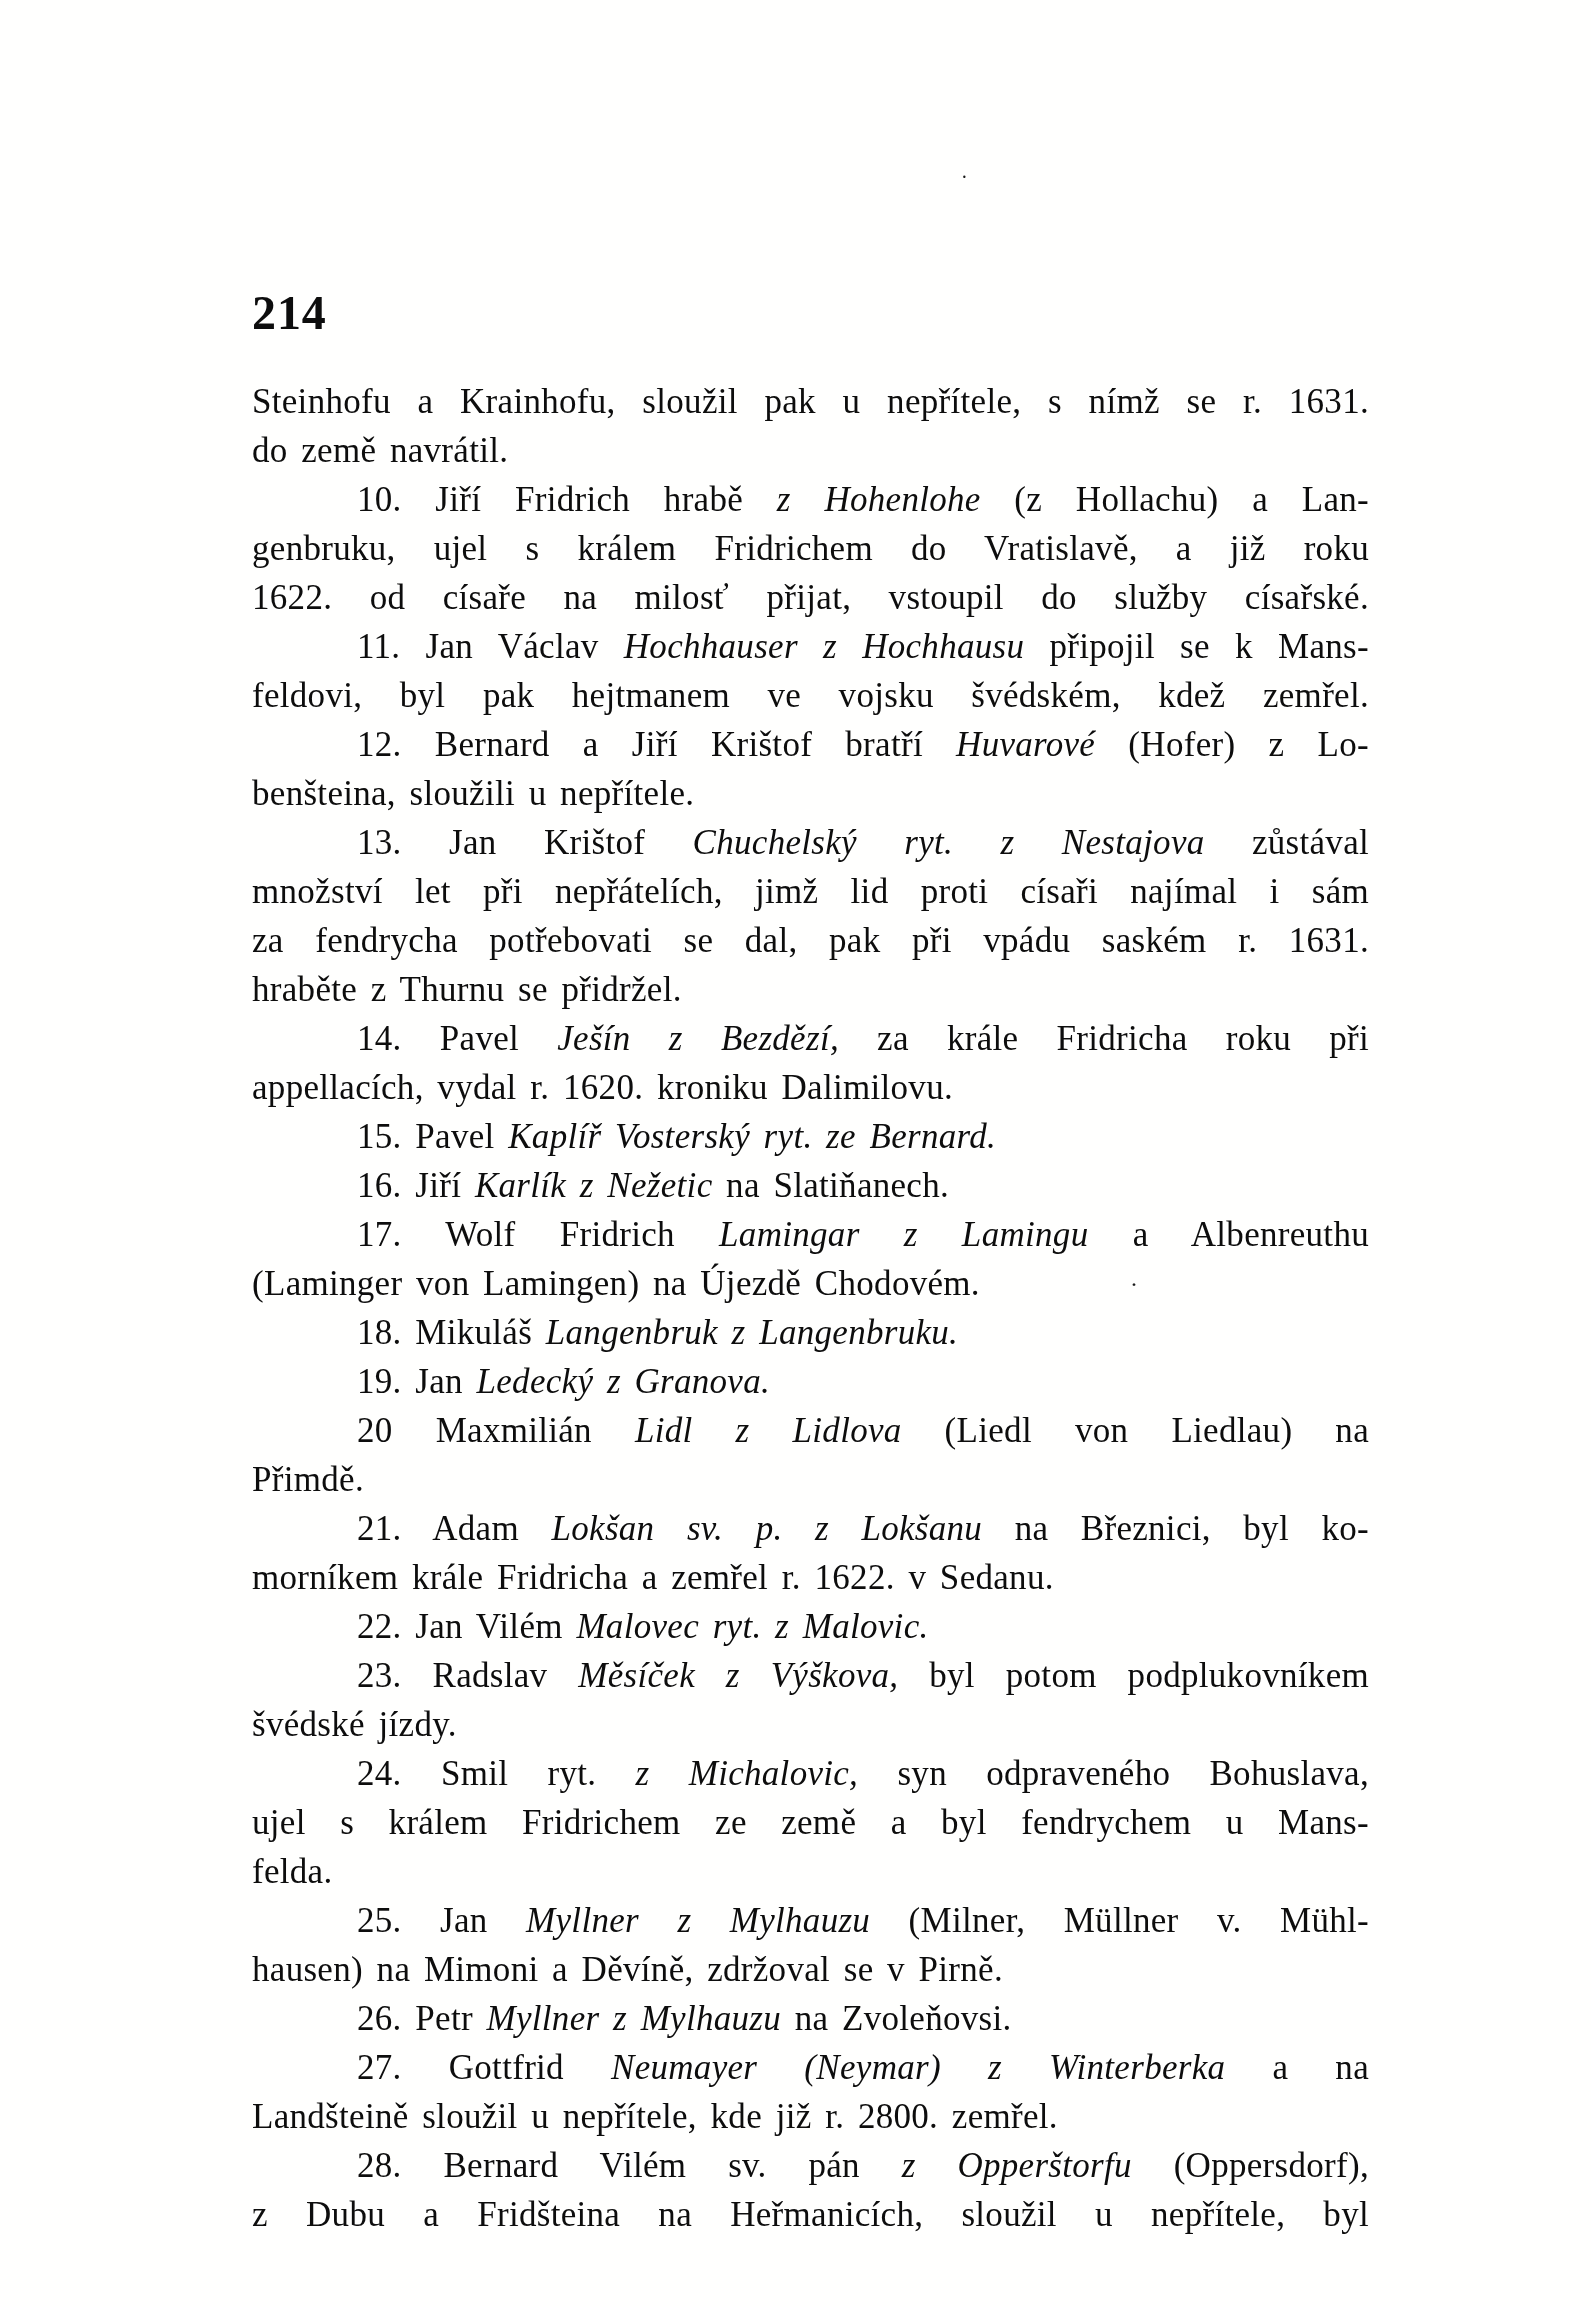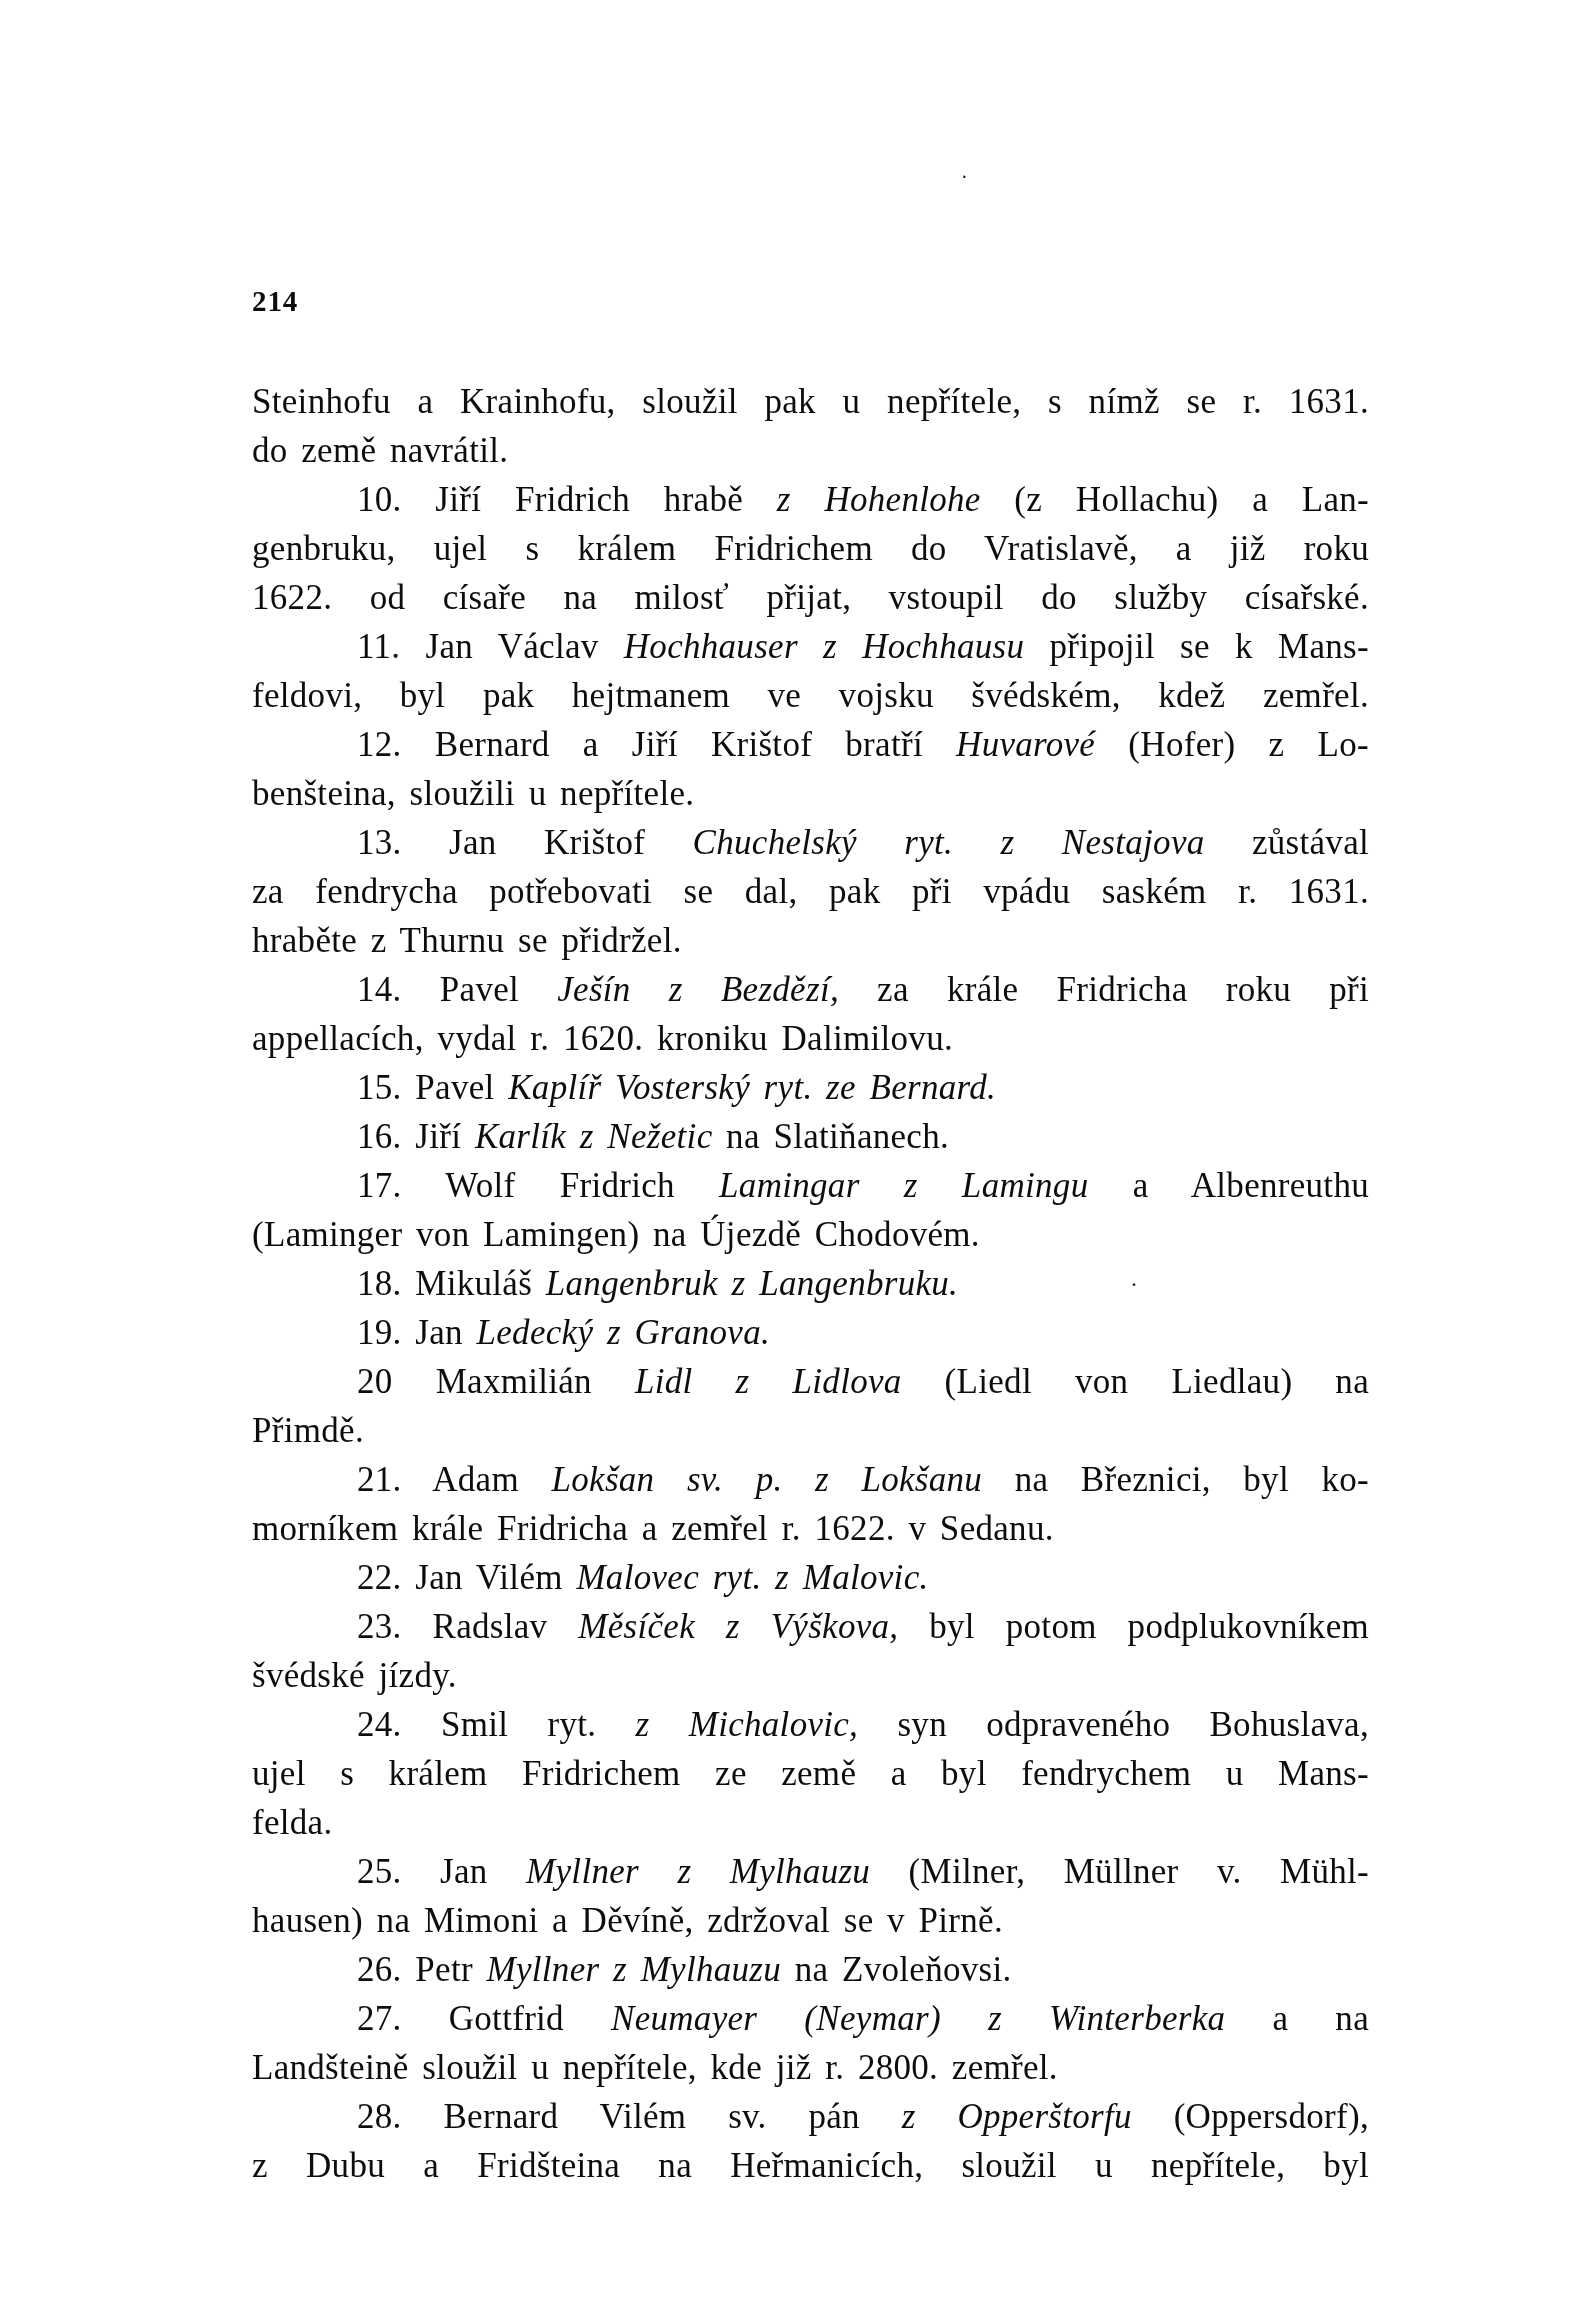--- a/index.html
+++ b/index.html
@@ -13,21 +13,21 @@
     height: 2526px;
     background: #fffffe;
     overflow: hidden;
     font-family: "Liberation Serif", "DejaVu Serif", serif;
     color: #0d0d0d;
   }
   .page-number {
     position: absolute;
     left: 252px;
     top: 285px;
-    font-size: 29px;
+    font-size: 48px;
     font-weight: bold;
     letter-spacing: 0.9px;
     text-align: center;
   }
   .text-block {
     position: absolute;
     left: 252px;
     top: 329px;
     width: 1117px;
     font-size: 35px;
@@ -78,20 +78,21 @@
       <div class="line justify"><span>Steinhofu a Krainhofu, sloužil pak u nepřítele, s nímž se r. 1631.</span></div>
       <div class="line"><span>do země navrátil.</span></div>
       <div class="line indent justify"><span>10. Jiří Fridrich hrabě </span><i>z Hohenlohe</i><span> (z Hollachu) a Lan-</span></div>
       <div class="line justify"><span>genbruku, ujel s králem Fridrichem do Vratislavě, a již roku</span></div>
       <div class="line justify"><span>1622. od císaře na milosť přijat, vstoupil do služby císařské.</span></div>
       <div class="line indent justify"><span>11. Jan Václav </span><i>Hochhauser z Hochhausu</i><span> připojil se k Mans-</span></div>
       <div class="line justify"><span>feldovi, byl pak hejtmanem ve vojsku švédském, kdež zemřel.</span></div>
       <div class="line indent justify"><span>12. Bernard a Jiří Krištof bratří </span><i>Huvarové</i><span> (Hofer) z Lo-</span></div>
       <div class="line"><span>benšteina, sloužili u nepřítele.</span></div>
       <div class="line indent justify"><span>13. Jan Krištof </span><i>Chuchelský ryt. z Nestajova</i><span> zůstával</span></div>
+      <div class="line justify"><span>množství let při nepřátelích, jimž lid proti císaři najímal i sám</span></div>
       <div class="line justify"><span>za fendrycha potřebovati se dal, pak při vpádu saském r. 1631.</span></div>
       <div class="line"><span>hraběte z Thurnu se přidržel.</span></div>
       <div class="line indent justify"><span>14. Pavel </span><i>Ješín z Bezdězí,</i><span> za krále Fridricha roku při</span></div>
       <div class="line"><span>appellacích, vydal r. 1620. kroniku Dalimilovu.</span></div>
       <div class="line indent"><span>15. Pavel </span><i>Kaplíř Vosterský ryt. ze Bernard.</i></div>
       <div class="line indent"><span>16. Jiří </span><i>Karlík z Nežetic</i><span> na Slatiňanech.</span></div>
       <div class="line indent justify"><span>17. Wolf Fridrich </span><i>Lamingar z Lamingu</i><span> a Albenreuthu</span></div>
       <div class="line"><span>(Laminger von Lamingen) na Újezdě Chodovém.</span></div>
       <div class="line indent"><span>18. Mikuláš </span><i>Langenbruk z Langenbruku.</i></div>
       <div class="line indent"><span>19. Jan </span><i>Ledecký z Granova.</i></div>

